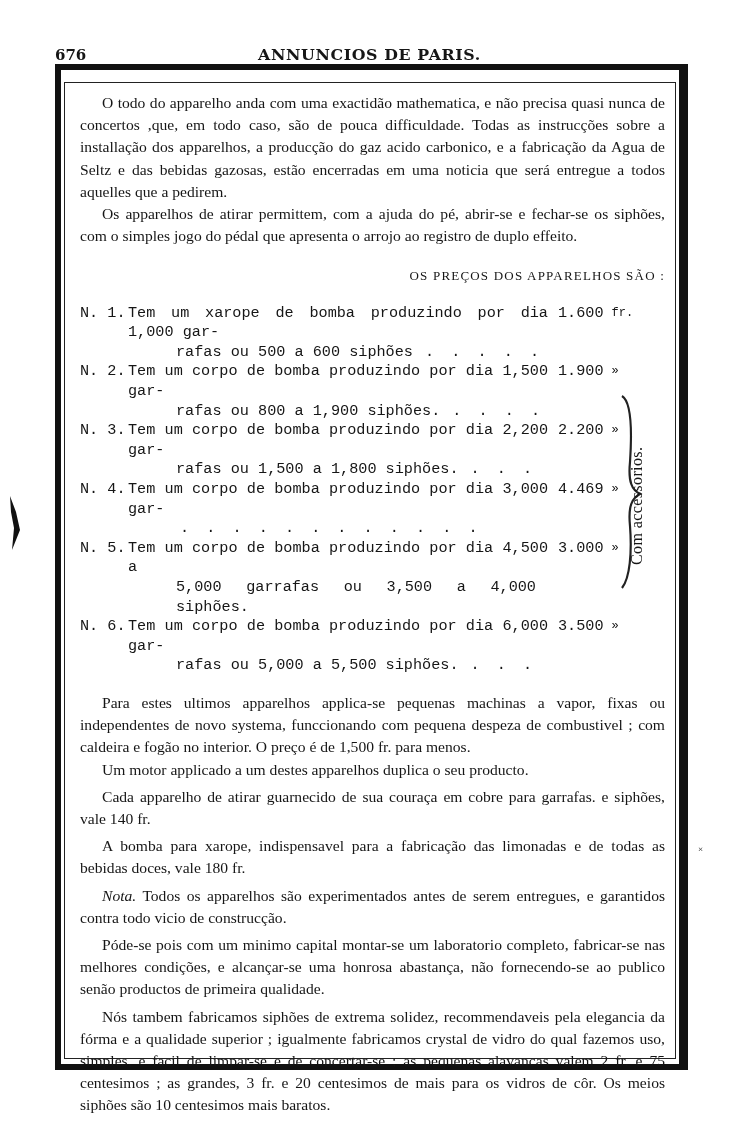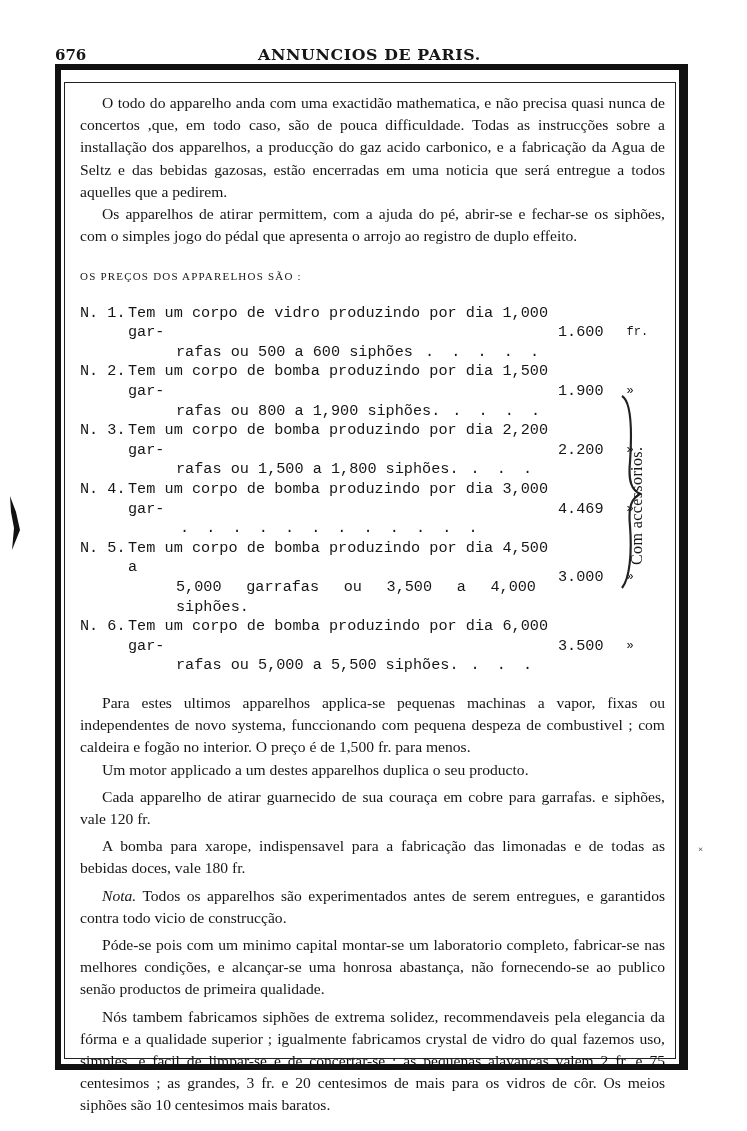--- a/index.html
+++ b/index.html
@@ -30,30 +30,30 @@
       border: 1.5px solid #222; box-sizing: border-box;
     }
     .content {
       position: absolute; left: 80px; top: 92px; width: 585px;
       font-size: 15.6px; line-height: 22.2px; text-align: justify;
     }
     .content p { margin: 0; }
     .content p.indent { text-indent: 22px; }
     .content p.gap { margin-top: 5px; }
     .prices-heading {
-      text-align: left; font-size: 11px; letter-spacing: 1.2px;
+      text-align: right; font-size: 13px; letter-spacing: 1.2px;
       margin-top: 18px; margin-bottom: 16px; font-weight: normal;
     }
     .price-table { width: 100%; font-size: 15.2px; line-height: 19.6px; }
     .price-row { display: flex; font-family: Liberation Mono, monospace; }
     .price-num { width: 48px; flex: none; }
     .price-desc { width: 420px; flex: none; }
     .price-desc .l2 { padding-left: 48px; display: flex; gap: 8px; }
     .price-desc .l2 .dots { flex: 1; overflow: hidden; white-space: nowrap; letter-spacing: 4px; padding-left: 4px; }
-    .price-val { width: 70px; flex: none; display: flex; align-items: center; padding-left: 10px; gap: 15px; }
+    .price-val { width: 70px; flex: none; display: flex; align-items: flex-start; padding-left: 10px; }
     .price-val span { display: inline-block; }
     .price-val .unit { margin-left: 8px; font-size: 12px; }
     .brace-block {
       position: absolute; left: 618px; top: 392px; width: 40px; height: 200px;
     }
     .accessories-label {
       position: absolute; left: 628px; top: 565px; white-space: nowrap;
       transform: rotate(-90deg); transform-origin: left top;
       font-size: 16px; letter-spacing: 0.4px;
     }
@@ -81,21 +81,21 @@
 <div class="content">
   <p class="indent">O todo do apparelho anda com uma exactidão mathematica, e não precisa quasi nunca de concertos ,que, em todo caso, são de pouca difficuldade. Todas as instrucções sobre a installação dos apparelhos, a producção do gaz acido carbonico, e a fabricação da Agua de Seltz e das bebidas gazosas, estão encerradas em uma noticia que será entregue a todos aquelles que a pedirem.</p>
   <p class="indent">Os apparelhos de atirar permittem, com a ajuda do pé, abrir-se e fechar-se os siphões, com o simples jogo do pédal que apresenta o arrojo ao registro de duplo effeito.</p>
 
   <div class="prices-heading">OS PREÇOS DOS APPARELHOS SÃO :</div>
 
   <div class="price-table">
     <div class="price-row">
       <div class="price-num">N. 1.</div>
       <div class="price-desc">
-        <div>Tem um corpo de vidro produzindo por dia 1,000 gar-</div>
+        <div>Tem um xarope de bomba produzindo por dia 1,000 gar-</div>
         <div class="l2">
             <span>rafas ou 500 a 600 siphões</span>
             <span class="dots">. . . . . . . . . . . .</span>
           </div>
       </div>
       <div class="price-val">
           <span>1.600</span>
           <span class="unit">fr.</span>
         </div>
     </div>
@@ -166,21 +166,21 @@
       <div class="price-val">
           <span>3.500</span>
           <span class="unit">»</span>
         </div>
     </div>
   </div>
 
   <div class="paras2">
     <p class="indent">Para estes ultimos apparelhos applica-se pequenas machinas a vapor, fixas ou independentes de novo systema, funccionando com pequena despeza de combustivel ; com caldeira e fogão no interior. O preço é de 1,500 fr. para menos.</p>
     <p class="indent">Um motor applicado a um destes apparelhos duplica o seu producto.</p>
-    <p class="indent gap">Cada apparelho de atirar guarnecido de sua couraça em cobre para garrafas. e siphões, vale 120 fr.</p>
+    <p class="indent gap">Cada apparelho de atirar guarnecido de sua couraça em cobre para garrafas. e siphões, vale 140 fr.</p>
     <p class="indent gap">A bomba para xarope, indispensavel para a fabricação das limonadas e de todas as bebidas doces, vale 180 fr.</p>
     <p class="indent gap"><span class="italic-nota">Nota.</span><span> Todos os apparelhos são experimentados antes de serem entregues, e garantidos contra todo vicio de construcção.</span></p>
     <p class="indent gap">Póde-se pois com um minimo capital montar-se um laboratorio completo, fabricar-se nas melhores condições, e alcançar-se uma honrosa abastança, não fornecendo-se ao publico senão productos de primeira qualidade.</p>
     <p class="indent gap">Nós tambem fabricamos siphões de extrema solidez, recommendaveis pela elegancia da fórma e a qualidade superior ; igualmente fabricamos crystal de vidro do qual fazemos uso, simples, e facil de limpar-se e de concertar-se ; as pequenas alavancas valem 2 fr. e 75 centesimos ; as grandes, 3 fr. e 20 centesimos de mais para os vidros de côr. Os meios siphões são 10 centesimos mais baratos.</p>
   </div>
 </div>
 
 <svg class="brace-block" viewBox="0 0 40 200">
   <path d="M4 4 C14 10 14 40 12 70 C10 90 14 98 22 102 C14 106 10 114 12 134 C14 160 12 186 4 196" fill="none" stroke="#222" stroke-width="2.2"></path>
 </svg>

